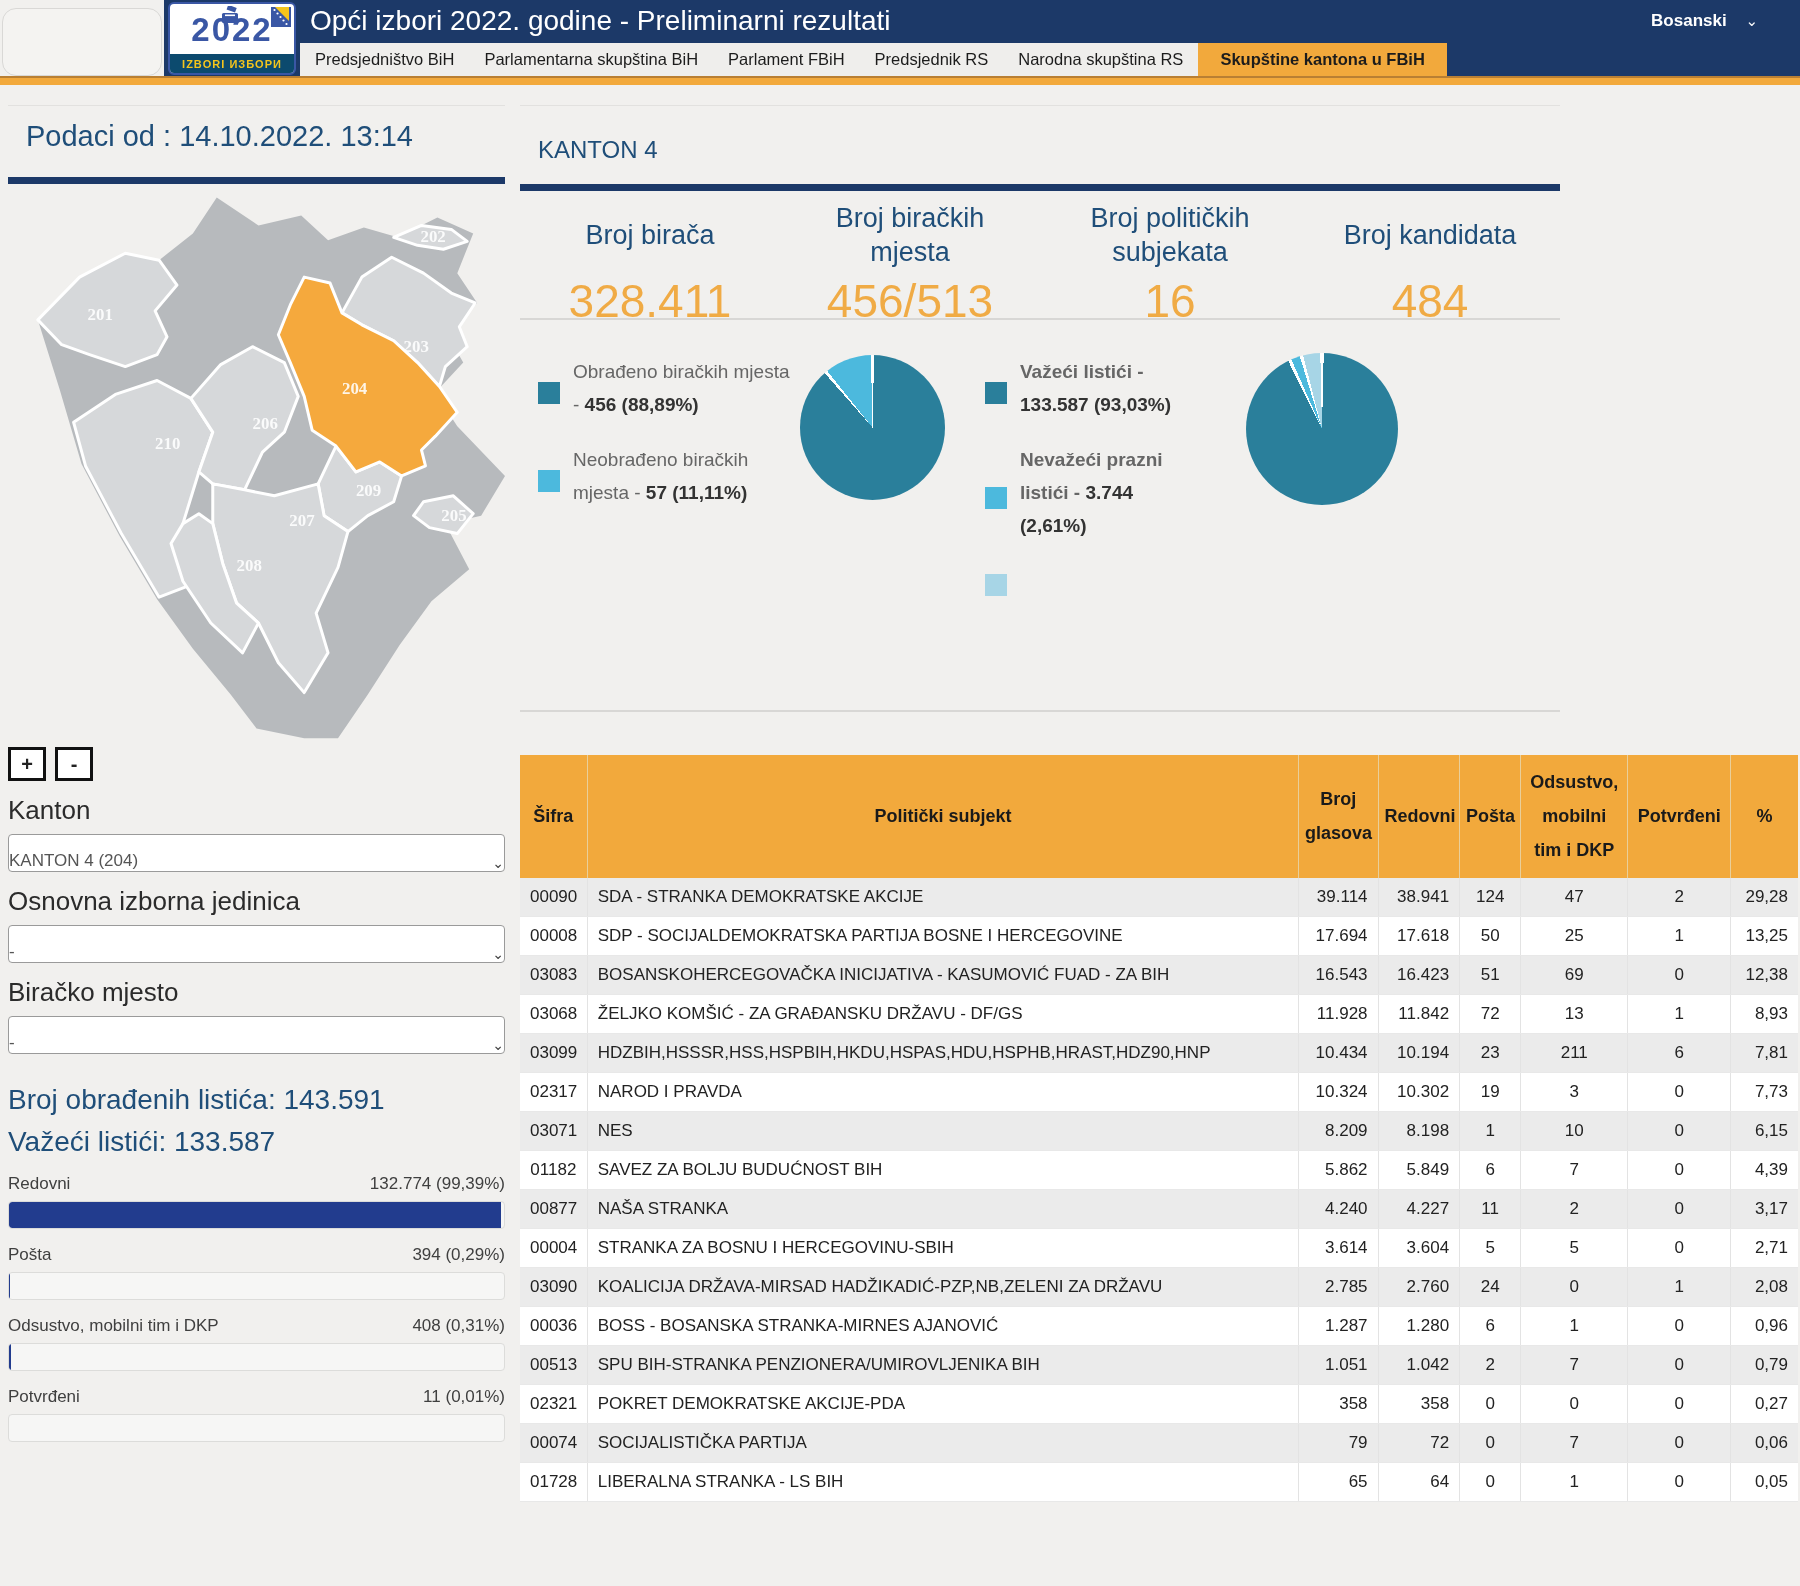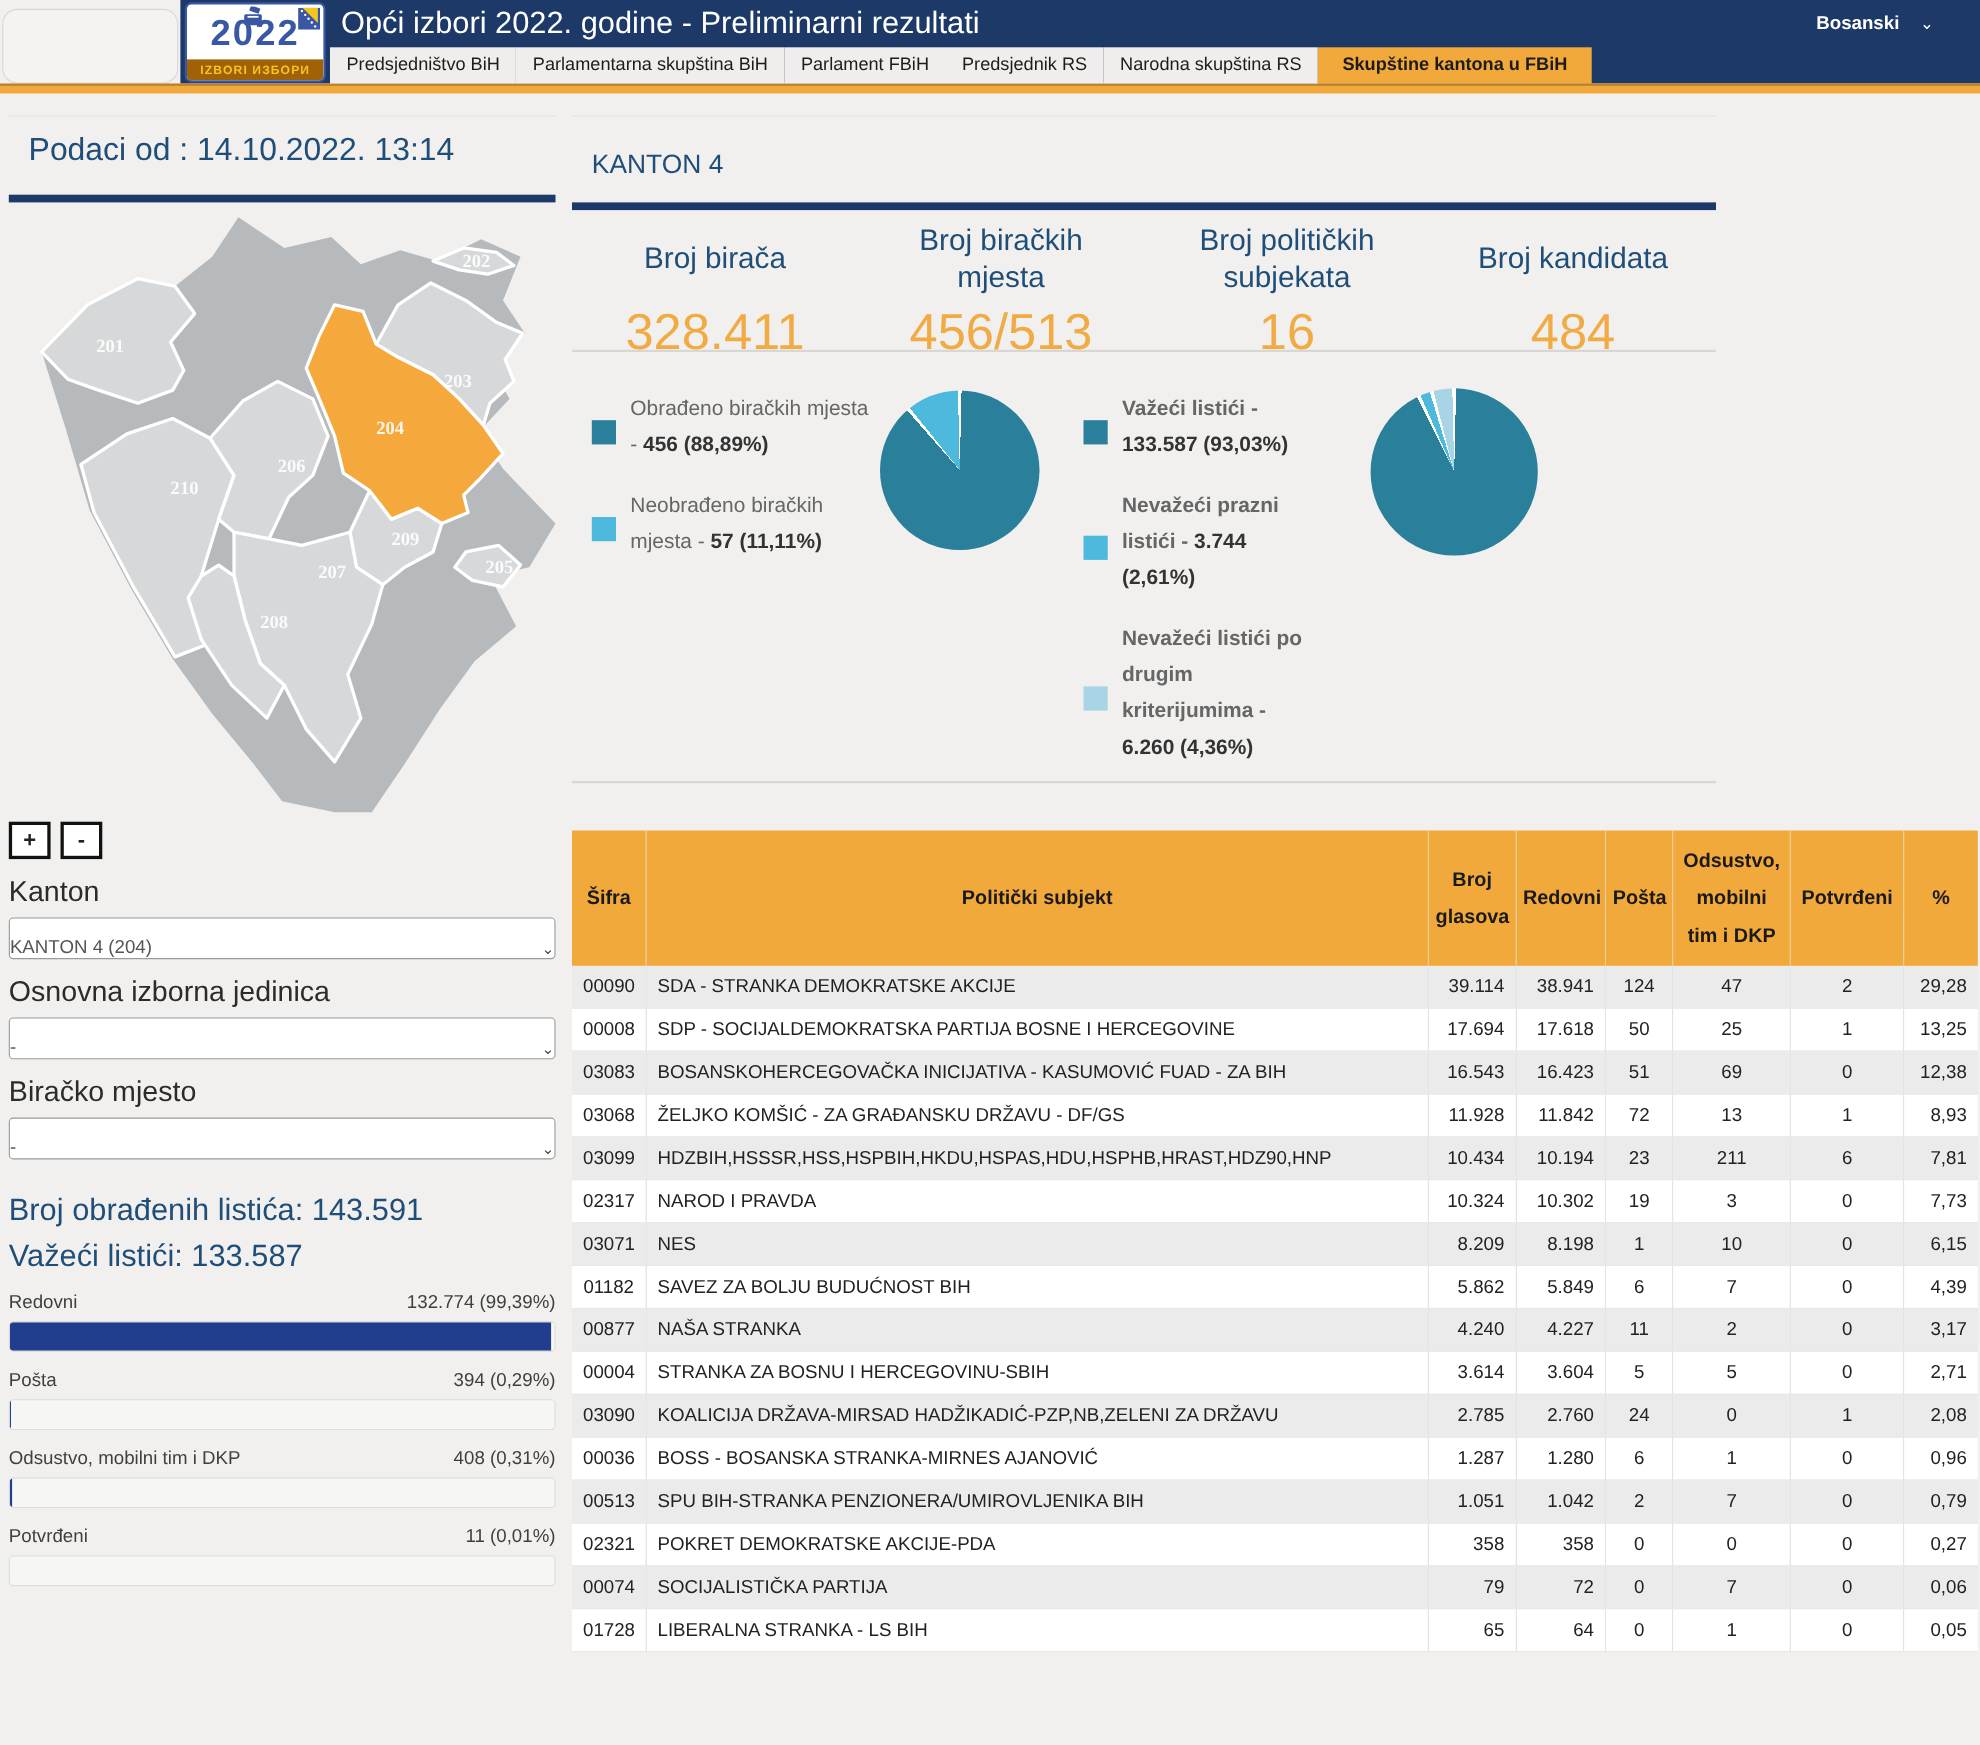--- a/index.html
+++ b/index.html
@@ -18,21 +18,21 @@
   .tab.active{background:#f2a93c;font-weight:bold;padding:0 22px;}
   .orangerule{position:absolute;left:0;top:76px;width:100%;height:9px;background:#f2a93c;
               border-top:2px solid #b97f33;box-sizing:border-box;}
   
   .logo{position:absolute;left:168px;top:2px;width:128px;height:73px;background:#fff;
         border:2px solid #3a57a5;border-radius:6px;z-index:4;box-sizing:border-box;overflow:hidden;}
   .logo-top{position:relative;height:50px;display:flex;align-items:center;justify-content:center;}
   .logo-year{font-size:33px;font-weight:bold;color:#3a57a5;letter-spacing:2px;line-height:1;}
   .logo-flag{position:absolute;right:3px;top:3px;}
   .logo-ballot{position:absolute;left:50px;top:2px;}
-  .logo-strip{height:19px;background:#a16207;display:flex;align-items:center;justify-content:center;}
+  .logo-strip{height:19px;background:#0c4a6e;display:flex;align-items:center;justify-content:center;}
   .logo-caption{color:#f5c51c;font-size:11px;font-weight:bold;letter-spacing:1px;white-space:nowrap;}
   
   .left{position:absolute;left:8px;top:105px;width:497px;}
   .asof{border-top:1px solid #e2e1df;border-bottom:7px solid #1c3968;padding:14px 0 24px 18px;
         font-size:29px;color:#1f4e79;}
   .mapwrap{height:555px;position:relative;}
   .mapzoom{margin-top:8px;display:flex;gap:9px;}
   .zoombtn{width:38px;height:34px;background:#fff;border:3px solid #111;font-size:20px;font-weight:bold;
            display:flex;align-items:center;justify-content:center;cursor:pointer;box-sizing:border-box;}
   .filter-label{font-size:26px;color:#2b2b2b;margin:14px 0 8px 0;}
@@ -268,21 +268,20 @@
       <div class="legend-item">
         <div class="legend-sq" style="background: rgb(42, 127, 155);"></div>
         <div class="legend-text"><span>Važeći listići -</span> <b>133.587 (93,03%)</b></div>
       </div>
       <div class="legend-item">
         <div class="legend-sq" style="background: rgb(76, 185, 221);"></div>
         <div class="legend-text"><span>Nevažeći prazni listići -</span> <b>3.744 (2,61%)</b></div>
       </div>
       <div class="legend-item">
         <div class="legend-sq" style="background: rgb(167, 213, 230);"></div>
-        <div class="legend-text"><span>Nevažeći listići po drugim kriterijumima -</span> <b>6.260 (4,36%)</b></div>
       </div>
     </div>
   <div class="pie" id="pie1" style="left: 726px; top: 8px; width: 152px; height: 152px; background: conic-gradient(rgb(255, 255, 255) 0deg, rgb(255, 255, 255) 1.3deg, rgb(42, 127, 155) 1.3deg, rgb(42, 127, 155) 333.608deg, rgb(255, 255, 255) 333.608deg, rgb(255, 255, 255) 334.908deg, rgb(255, 255, 255) 334.908deg, rgb(255, 255, 255) 336.208deg, rgb(76, 185, 221) 336.208deg, rgb(76, 185, 221) 343.004deg, rgb(255, 255, 255) 343.004deg, rgb(255, 255, 255) 344.304deg, rgb(255, 255, 255) 344.304deg, rgb(255, 255, 255) 345.604deg, rgb(167, 213, 230) 345.604deg, rgb(167, 213, 230) 358.7deg, rgb(255, 255, 255) 358.7deg, rgb(255, 255, 255) 360deg);"></div>
 </div>
 
 <div class="tablewrap">
   <table>
     <colgroup>
       <col style="width:66px">
         <col style="width:698px">

